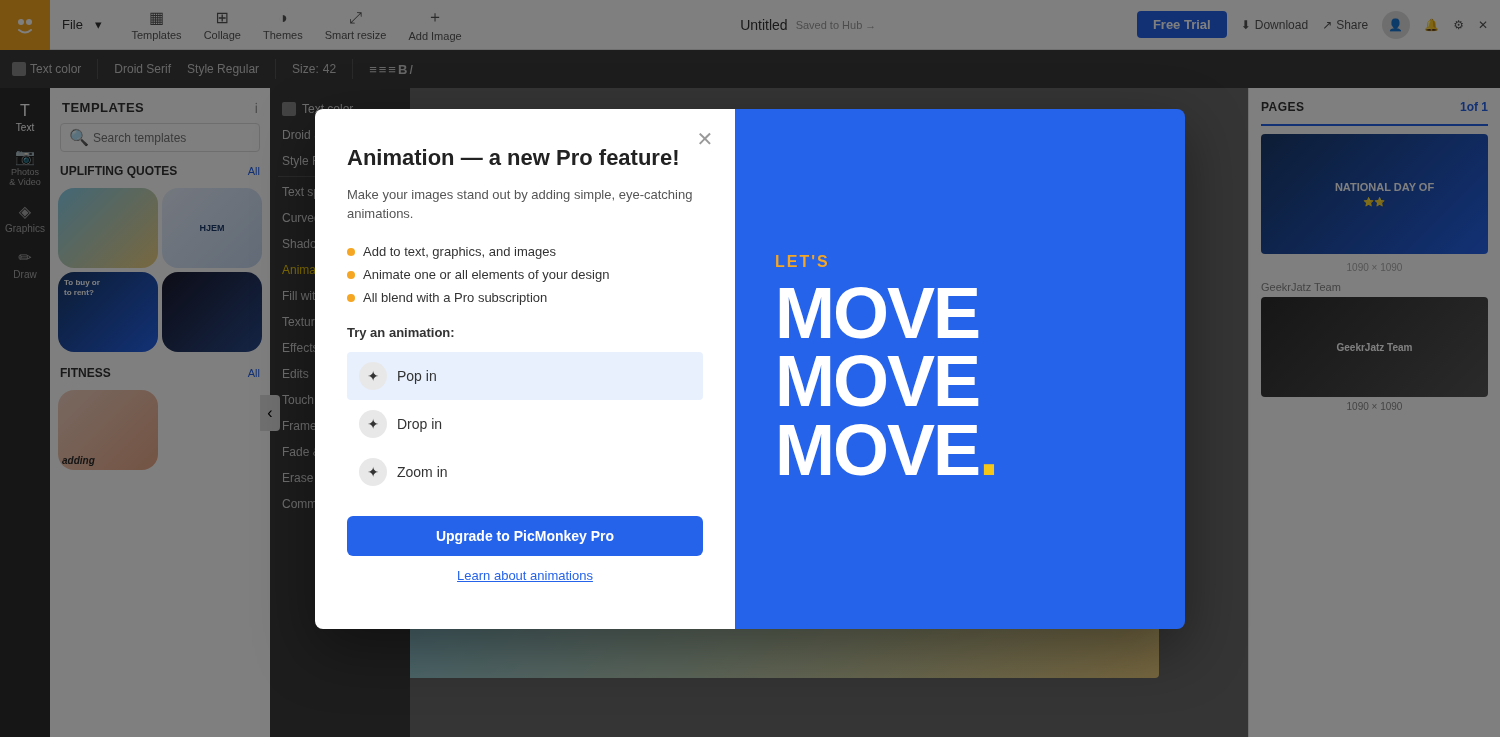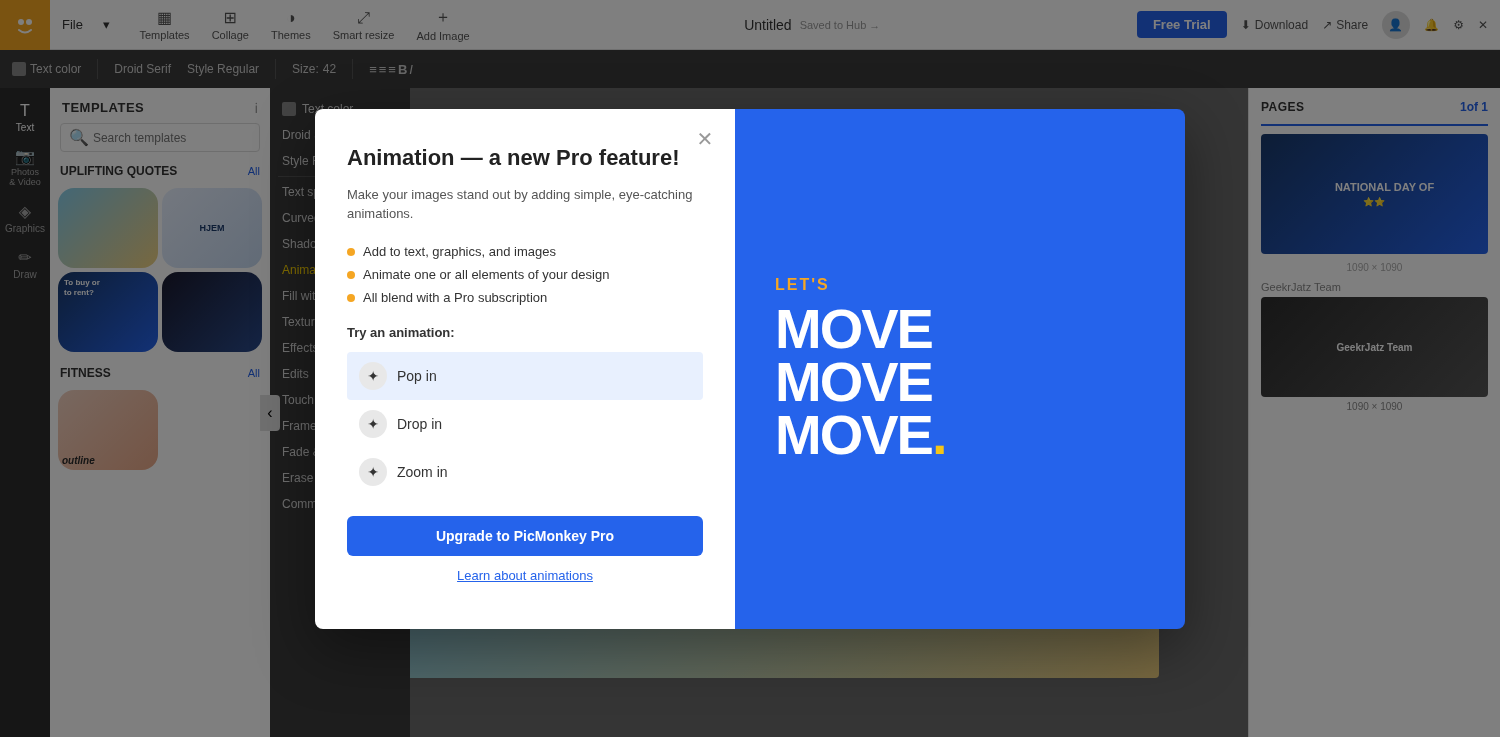--- a/index.html
+++ b/index.html
@@ -20,21 +20,21 @@
       height: 50px;
       background: #f5a623;
       display: flex; align-items: center; justify-content: center;
       flex-shrink: 0;
     }
     .toolbar-logo svg { width: 32px; height: 32px; }
     .toolbar-file {
       padding: 0 12px;
       font-size: 13px;
       color: #333;
-      display: flex; align-items: center; gap: 20px;
+      display: flex; align-items: center; gap: 12px;
       cursor: pointer;
     }
     .toolbar-tools {
       display: flex; align-items: center; gap: 2px;
       padding: 0 8px;
     }
     .toolbar-tool {
       display: flex; flex-direction: column; align-items: center;
       padding: 4px 10px;
       font-size: 11px; color: #555;
@@ -256,21 +256,21 @@
     }
     .btn-learn {
       width: 100%; background: none; border: none;
       color: #2563eb; font-size: 13px; cursor: pointer; text-align: center;
       text-decoration: underline;
     }
 
     
     .lets-text { font-size: 16px; color: #f5a623; font-weight: 600; letter-spacing: 2px; margin-bottom: 8px; }
     .move-text {
-      font-size: 56px; font-weight: 900; color: #fff; line-height: 0.95;
+      font-size: 72px; font-weight: 900; color: #fff; line-height: 0.95;
       letter-spacing: -2px;
     }
     .move-dot { color: #f5c518; }
   </style>
 </head>
 <body>
 
 <div class="toolbar">
   <div class="toolbar-logo">
     <svg viewBox="0 0 32 32" fill="none">
@@ -404,21 +404,21 @@
           <div class="template-thumb" style="background: linear-gradient(135deg, #1a1a2e, #2a4a8b);"></div>
         </div>
       </div>
       <div class="template-section">
         <div class="section-header">
           <span class="section-title">FITNESS</span>
           <span class="section-all">All</span>
         </div>
         <div class="template-grid">
           <div class="template-thumb" style="background: linear-gradient(135deg, #f0d0c0, #e8a888); display:flex;align-items:flex-end;padding:4px;">
-            <div style="font-size:10px;font-weight:700;color:#2a2a2a; font-style:italic;">outline</div>
+            <div style="font-size:10px;font-weight:700;color:#2a2a2a; font-style:italic;">adding</div>
           </div>
         </div>
       </div>
     </div>
 
     <div style="position:absolute; left:220px; top:0; width:140px; height:100%; background:#3a3a3a; z-index:2; padding:8px 0;">
       <div style="padding:6px 12px; font-size:12px; color:#ddd; cursor:pointer; display:flex;align-items:center;gap:6px;">
         <div style="width:14px;height:14px;background:#888;border-radius:2px;"></div>
         <span>Text color</span>
       </div>

